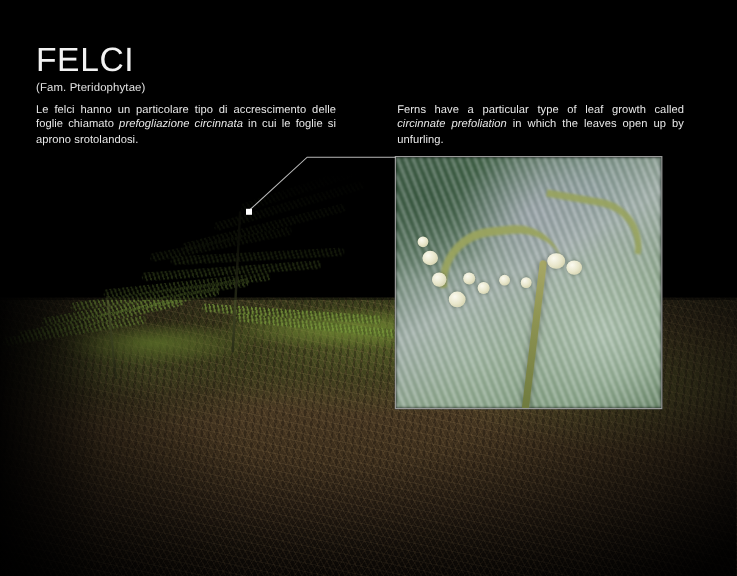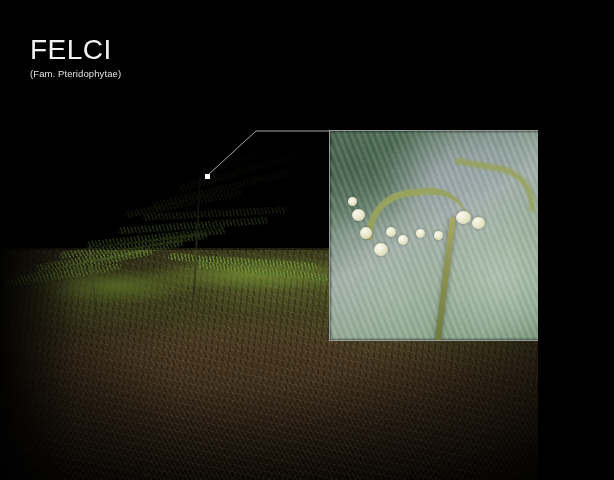--- a/index.html
+++ b/index.html
@@ -6,21 +6,21 @@
   * { margin:0; padding:0; box-sizing:border-box; }
   html, body {
     width:614px; height:480px;
     background:#000;
     font-family:"Liberation Sans", sans-serif;
     overflow:hidden;
   }
 
   #slide {
     position:relative;
-    width:538px; height:480px;
+    width:614px; height:480px;
     background:#000;
     overflow:hidden;
   }
 
   
   .bg-photo {
     position:absolute;
     left:0; top:0; right:0; bottom:0;
     background:#000;
     overflow:hidden;
@@ -243,21 +243,27 @@
 
     <div class="top-dark"></div>
     <div class="vignette"></div>
   </div>
 
   <div class="title-block">
     <div class="title">FELCI</div>
     <div class="subtitle">(Fam. Pteridophytae)</div>
   </div>
 
-
+  <div class="body-text body-it">
+    <span>Le felci hanno un particolare tipo di accrescimento delle foglie chiamato </span><em>prefogliazione circinnata</em><span> in cui le foglie si aprono srotolandosi.</span>
+  </div>
+
+  <div class="body-text body-en">
+    <span>Ferns have a particular type of leaf growth called </span><em>circinnate prefoliation</em><span> in which the leaves open up by unfurling.</span>
+  </div>
 
   <svg class="callout-line" viewBox="0 0 614 480" preserveAspectRatio="none" aria-hidden="true">
     <polyline points="208,175 256,131 330,131" fill="none" stroke="#b9b9b9" stroke-width="0.9"></polyline>
   </svg>
 
   <div class="callout-marker"></div>
 
   <div class="inset">
     <div class="inset-img"></div>
 

